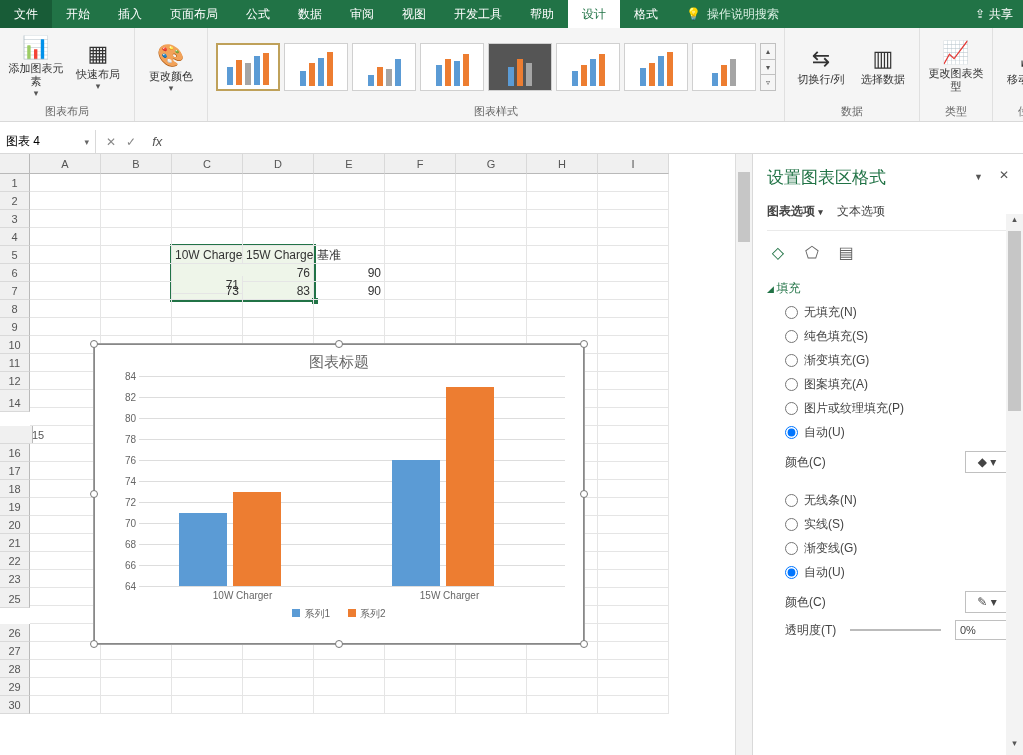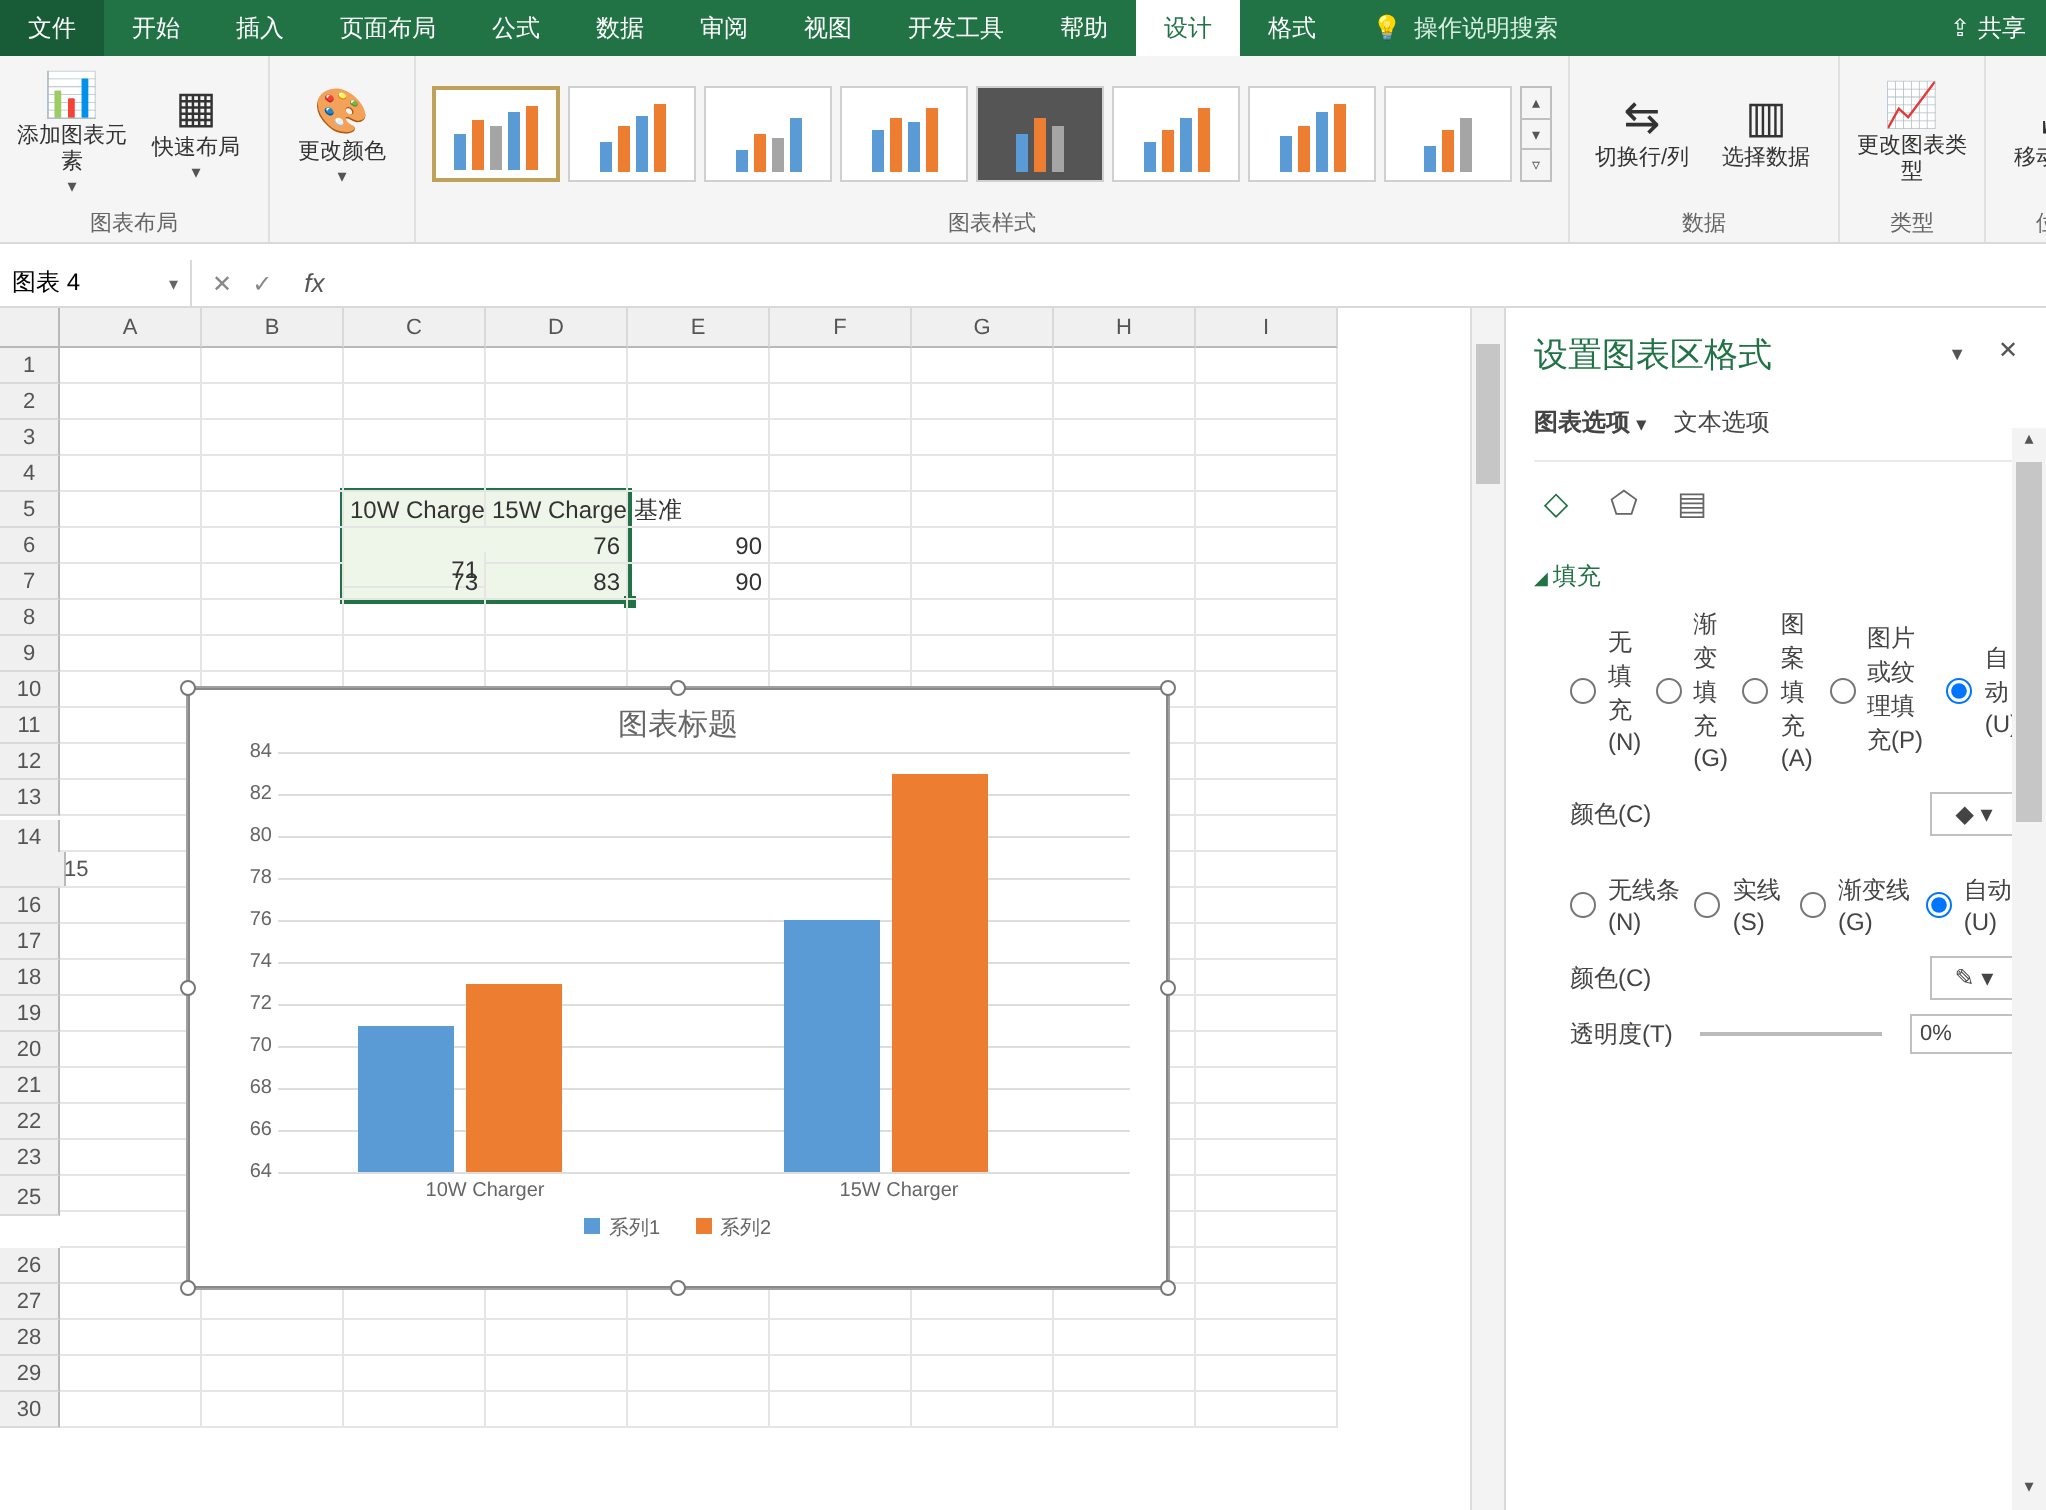--- a/index.html
+++ b/index.html
@@ -83,21 +83,21 @@
   .panel-dd { position:absolute; right:40px; top:18px; font-size:9px; color:#555; cursor:pointer;}
   .panel-tabs { display:flex; gap:14px; align-items:center; padding:6px 0 10px; border-bottom:1px solid #eaeaea;}
   .panel-tabs .t{cursor:pointer; color:#444; font-size:12px;}
   .panel-tabs .t.sel{font-weight:bold;}
   .panel-icons { display:flex; gap:12px; padding:10px 0 8px;}
   .panel-icons span{width:22px;height:22px;display:inline-flex;align-items:center;justify-content:center;cursor:pointer;color:#666;font-size:16px;}
   .panel-icons span.sel{color:#217346;}
   .panel-section { padding:6px 0;}
   .panel-section-hd { color:#217346; cursor:pointer; padding:3px 0; font-size:12px;}
   .panel-section-hd::before{content:"◢ "; font-size:9px;}
-  .panel-opts { padding:4px 0 6px 18px; display:flex; flex-direction:row; gap:7px;}
+  .panel-opts { padding:4px 0 6px 18px; display:flex; flex-direction:column; gap:7px;}
   .panel-opts label { display:flex; align-items:center; gap:6px; color:#444; font-size:12px; cursor:pointer;}
   .panel-opts input[type=radio]{cursor:pointer;}
   .panel-row { display:flex; align-items:center; padding:4px 0 3px 18px; gap:8px; font-size:12px; color:#444;}
   .panel-row .ctrl{margin-left:auto;}
   .color-btn { width:44px; height:22px; border:1px solid #c0c0c0; background:#fff; display:inline-flex; align-items:center; justify-content:center; cursor:pointer; gap:3px;}
   .mini-num { width:54px; height:20px; border:1px solid #c0c0c0; display:inline-flex; align-items:center; padding:0 4px; font-size:11px;}
   .panel-scroll { position:absolute; right:0; top:60px; bottom:0; width:17px; background:#f3f3f3;}
   .panel-scroll .up,.panel-scroll .dn{height:17px;text-align:center;font-size:9px;color:#555;cursor:pointer;}
   .panel-scroll .tk{height:calc(100% - 34px);position:relative;}
   .panel-scroll .th{position:absolute;left:2px;right:2px;top:0;height:180px;background:#c6c6c6;}
@@ -407,21 +407,21 @@
         <div class="rowhead" style="top: 216px;">13</div>
         <div class="gridcell" style="left: 30px; top: 216px;"></div>
         <div class="gridcell" style="left: 101px; top: 216px;"></div>
         <div class="gridcell" style="left: 172px; top: 216px;"></div>
         <div class="gridcell" style="left: 243px; top: 216px;"></div>
         <div class="gridcell" style="left: 314px; top: 216px;"></div>
         <div class="gridcell" style="left: 385px; top: 216px;"></div>
         <div class="gridcell" style="left: 456px; top: 216px;"></div>
         <div class="gridcell" style="left: 527px; top: 216px;"></div>
         <div class="gridcell" style="left: 598px; top: 216px;"></div>
-        <div class="rowhead" style="top: 236px; text-align: center;">14</div>
+        <div class="rowhead" style="top: 220px; text-align: center;">14</div>
         <div class="gridcell" style="left: 30px; top: 234px;"></div>
         <div class="gridcell" style="left: 101px; top: 234px;"></div>
         <div class="gridcell" style="left: 172px; top: 234px;"></div>
         <div class="gridcell" style="left: 243px; top: 234px;"></div>
         <div class="gridcell" style="left: 314px; top: 234px;"></div>
         <div class="gridcell" style="left: 385px; top: 234px;"></div>
         <div class="gridcell" style="left: 456px; top: 234px;"></div>
         <div class="gridcell" style="left: 527px; top: 234px;"></div>
         <div class="gridcell" style="left: 598px; top: 234px;"></div>
         <div class="rowhead" style="top: 252px; padding-left: 32px;">15</div>
@@ -666,20 +666,24 @@
 
     <div class="panel-section">
       <div class="panel-section-hd">填充</div>
       <div class="panel-opts" id="fillopts">
           <label>
             <input type="radio" name="fill" style="">
             <span>无填充(N)</span>
           </label>
           <label>
             <input type="radio" name="fill" style="">
+            <span>纯色填充(S)</span>
+          </label>
+          <label>
+            <input type="radio" name="fill" style="">
             <span>渐变填充(G)</span>
           </label>
           <label>
             <input type="radio" name="fill" style="">
             <span>图案填充(A)</span>
           </label>
           <label>
             <input type="radio" name="fill" style="">
             <span>图片或纹理填充(P)</span>
           </label>

